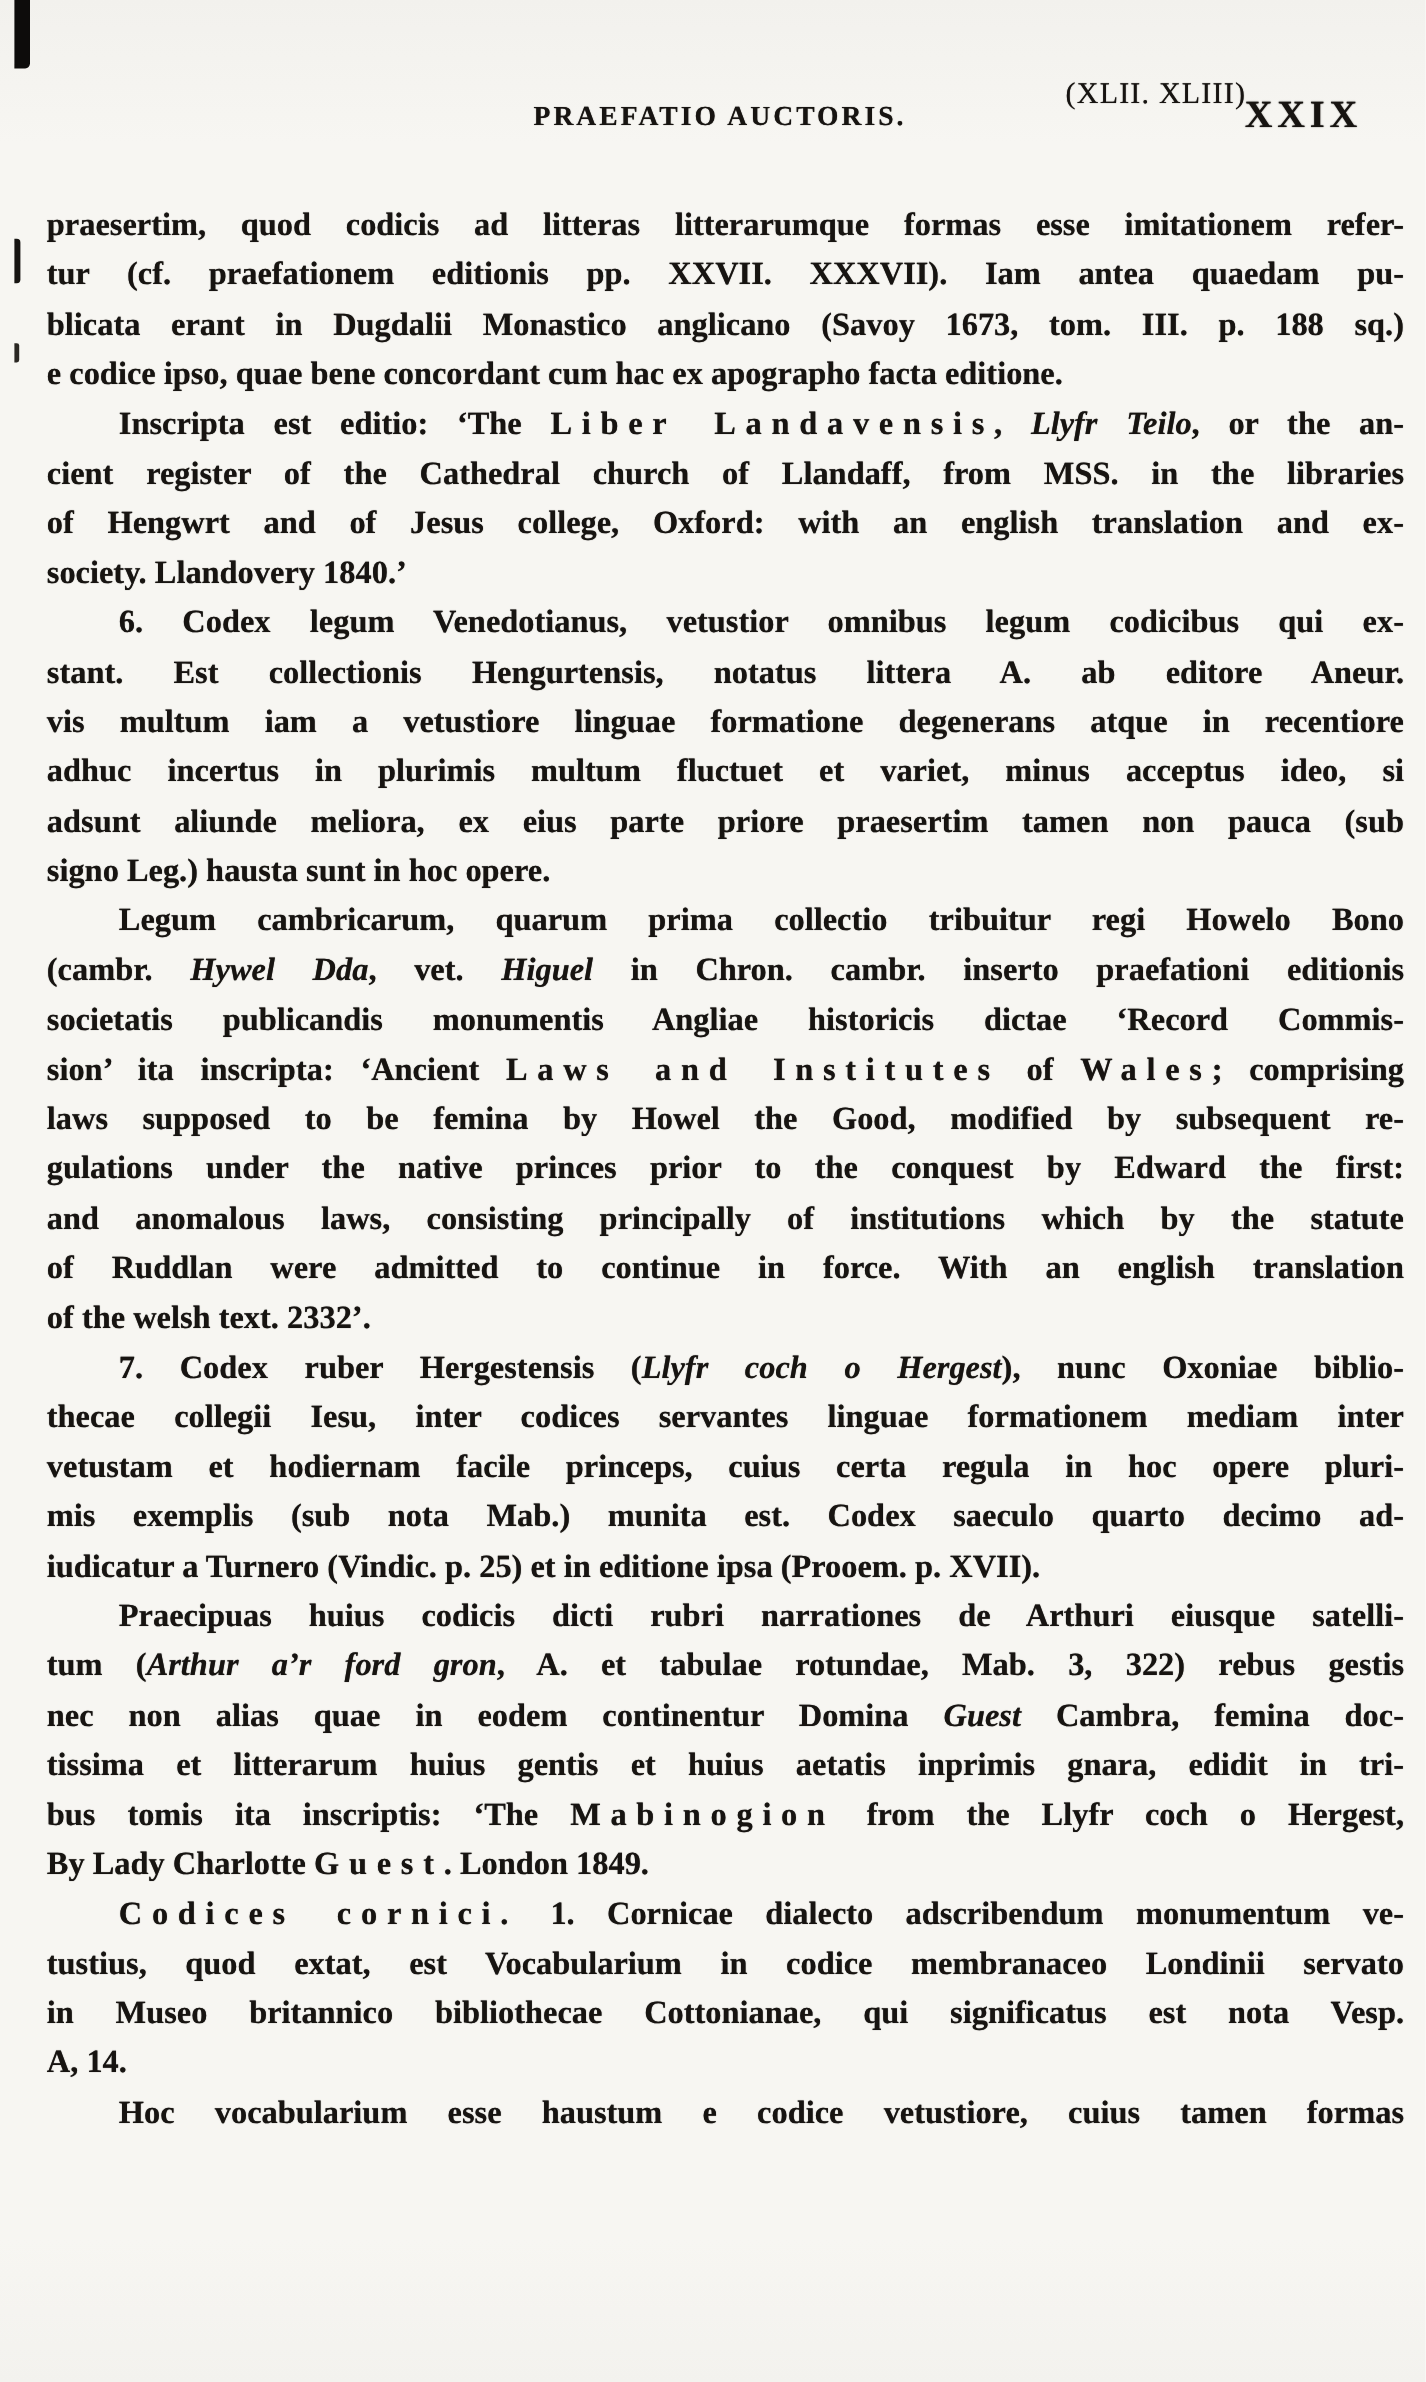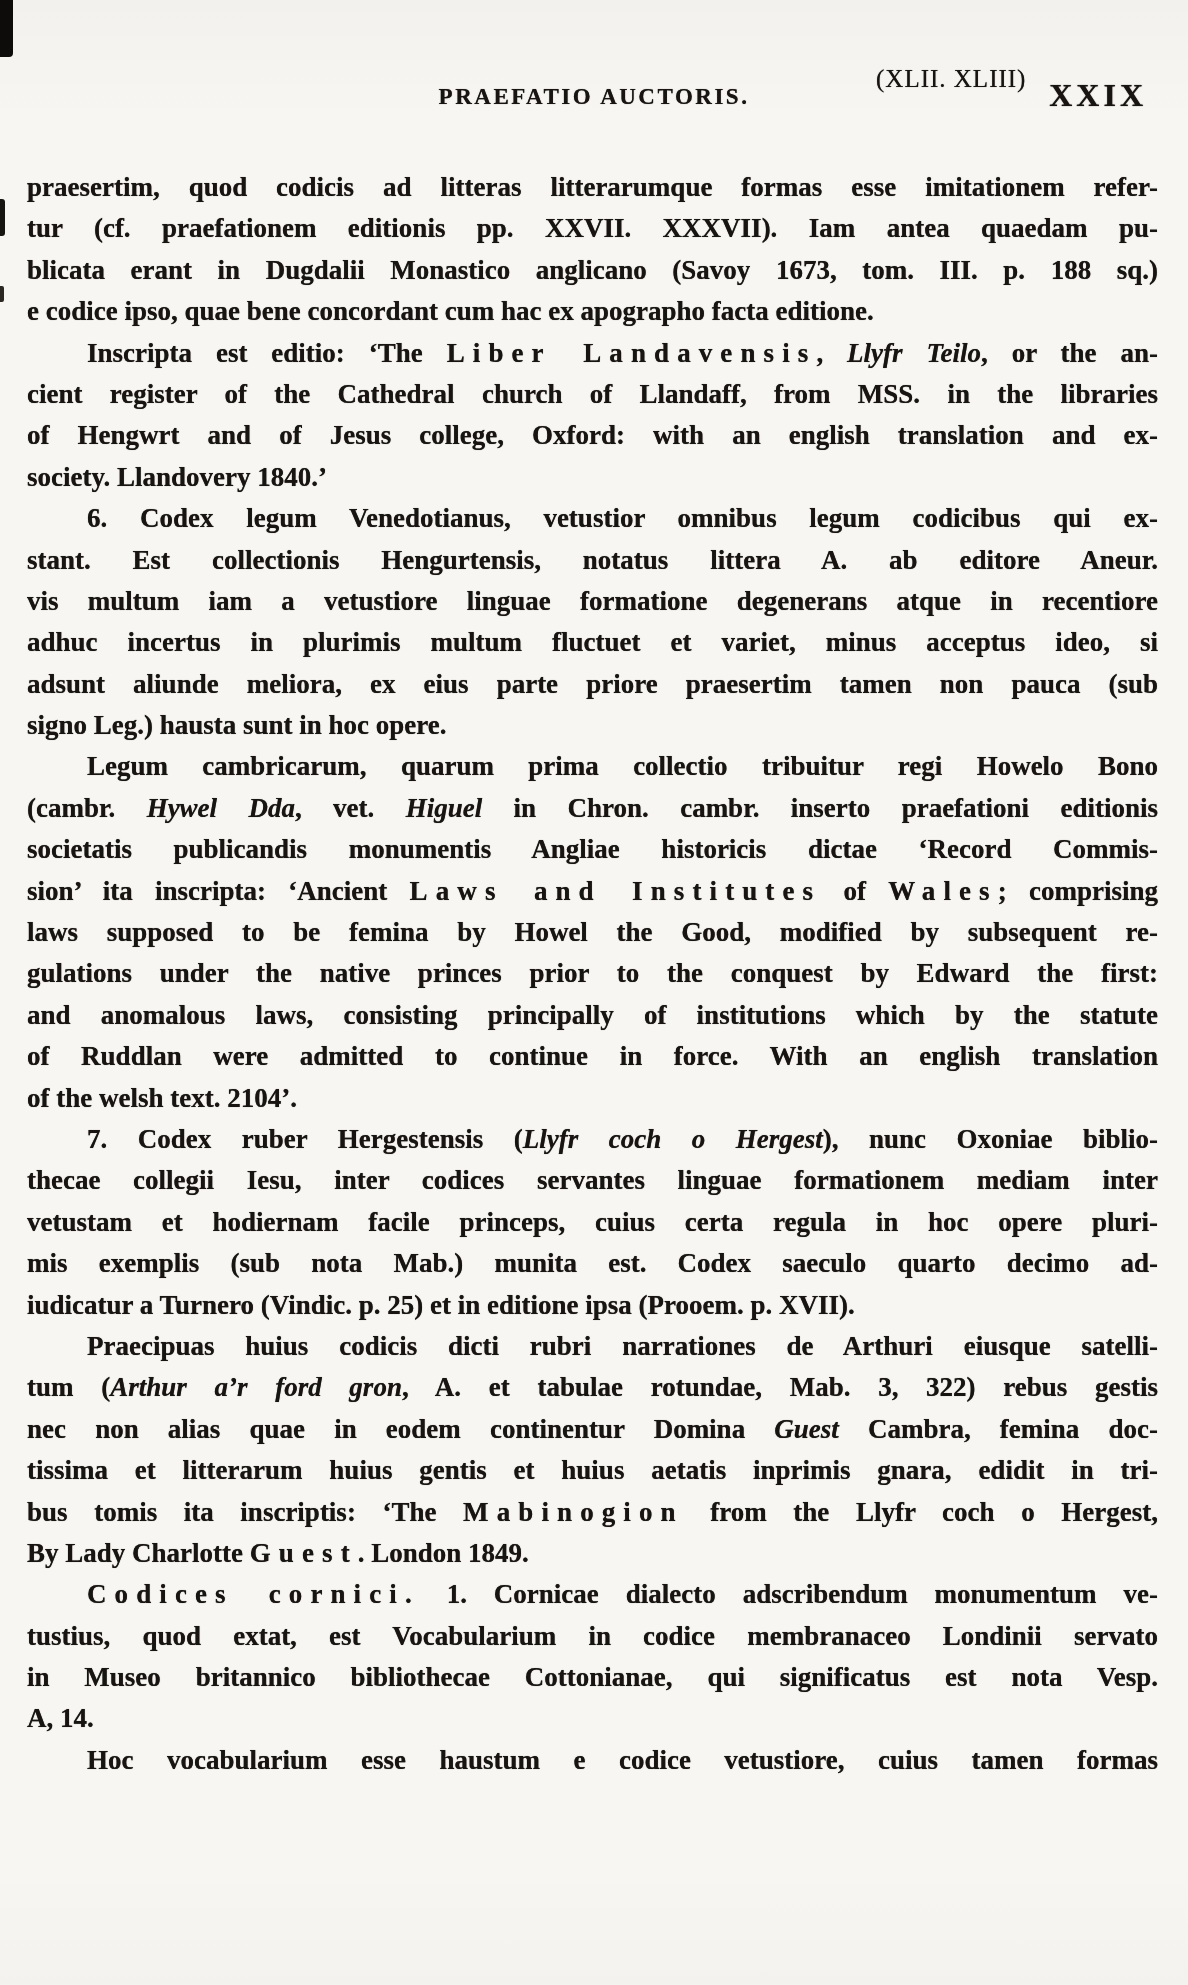--- a/index.html
+++ b/index.html
@@ -2,33 +2,33 @@
 <html><head>
 <meta charset="utf-8">
 <style>
   html,body{margin:0;padding:0;}
   body{
     width:1188px;height:1985px;position:relative;overflow:hidden;
     background:linear-gradient(180deg,#f2f1ed 0%,#f7f6f2 6%,#f7f6f2 94%,#f3f2ee 100%);
     font-family:"Liberation Serif","DejaVu Serif",serif;
     color:#171411;
   }
-  .page{position:absolute;inset:0;}
+  .page{position:absolute;inset:0;margin-left:12px;}
   .hdr-title{
     position:absolute;top:84px;left:50%;transform:translateX(-50%);
     font-size:23px;font-weight:700;letter-spacing:2.5px;white-space:nowrap;
     text-shadow:0 0 0.7px rgba(23,20,17,.85);
   }
   .hdr-ref{
     position:absolute;top:65px;left:876px;
     font-size:25px;font-weight:400;letter-spacing:1px;white-space:nowrap;
     text-shadow:0 0 0.7px rgba(23,20,17,.85);
   }
   .hdr-num{
-    position:absolute;top:77px;right:41px;
+    position:absolute;top:77px;right:53px;
     font-size:32px;font-weight:800;letter-spacing:4px;white-space:nowrap;
     text-shadow:0 0 1px rgba(23,20,17,.9);
   }
   .text-block{
     position:absolute;left:27px;top:167px;width:1131px;
   }
   .line{
     font-size:27px;font-weight:700;line-height:41.4px;height:41.4px;
     text-align:justify;text-align-last:justify;
     white-space:nowrap;overflow:visible;
@@ -72,21 +72,21 @@
       <div class="line"><span>adsunt aliunde meliora, ex eius parte priore praesertim tamen non pauca (sub</span></div>
       <div class="line end"><span>signo Leg.) hausta sunt in hoc opere.</span></div>
       <div class="line indent"><span>Legum cambricarum, quarum prima collectio tribuitur regi Howelo Bono</span></div>
       <div class="line"><span>(cambr. </span><span class="it">Hywel Dda</span><span>, vet. </span><span class="it">Higuel</span><span> in Chron. cambr. inserto praefationi editionis</span></div>
       <div class="line"><span>societatis publicandis monumentis Angliae historicis dictae ‘Record Commis-</span></div>
       <div class="line"><span>sion’ ita inscripta: ‘Ancient </span><span class="sp">Laws and Institutes</span><span> of </span><span class="sp">Wales</span><span>; comprising</span></div>
       <div class="line"><span>laws supposed to be femina by Howel the Good, modified by subsequent re-</span></div>
       <div class="line"><span>gulations under the native princes prior to the conquest by Edward the first:</span></div>
       <div class="line"><span>and anomalous laws, consisting principally of institutions which by the statute</span></div>
       <div class="line"><span>of Ruddlan were admitted to continue in force.  With an english translation</span></div>
-      <div class="line end"><span>of the welsh text. 2104’.</span></div>
+      <div class="line end"><span>of the welsh text. 2332’.</span></div>
       <div class="line indent"><span>7. Codex ruber Hergestensis (</span><span class="it">Llyfr coch o Hergest</span><span>), nunc Oxoniae biblio-</span></div>
       <div class="line"><span>thecae collegii Iesu, inter codices servantes linguae formationem mediam inter</span></div>
       <div class="line"><span>vetustam et hodiernam facile princeps, cuius certa regula in hoc opere pluri-</span></div>
       <div class="line"><span>mis exemplis (sub nota Mab.) munita est.  Codex saeculo quarto decimo ad-</span></div>
       <div class="line end"><span>iudicatur a Turnero (Vindic. p. 25) et in editione ipsa (Prooem. p. XVII).</span></div>
       <div class="line indent"><span>Praecipuas huius codicis dicti rubri narrationes de Arthuri eiusque satelli-</span></div>
       <div class="line"><span>tum (</span><span class="it">Arthur a’r ford gron</span><span>, A. et tabulae rotundae, Mab. 3, 322)  rebus gestis</span></div>
       <div class="line"><span>nec non alias quae in eodem continentur Domina </span><span class="it">Guest</span><span> Cambra, femina doc-</span></div>
       <div class="line"><span>tissima et litterarum huius gentis et huius aetatis inprimis gnara, edidit in tri-</span></div>
       <div class="line"><span>bus tomis ita inscriptis: ‘The </span><span class="sp">Mabinogion</span><span> from the Llyfr coch o Hergest,</span></div>

